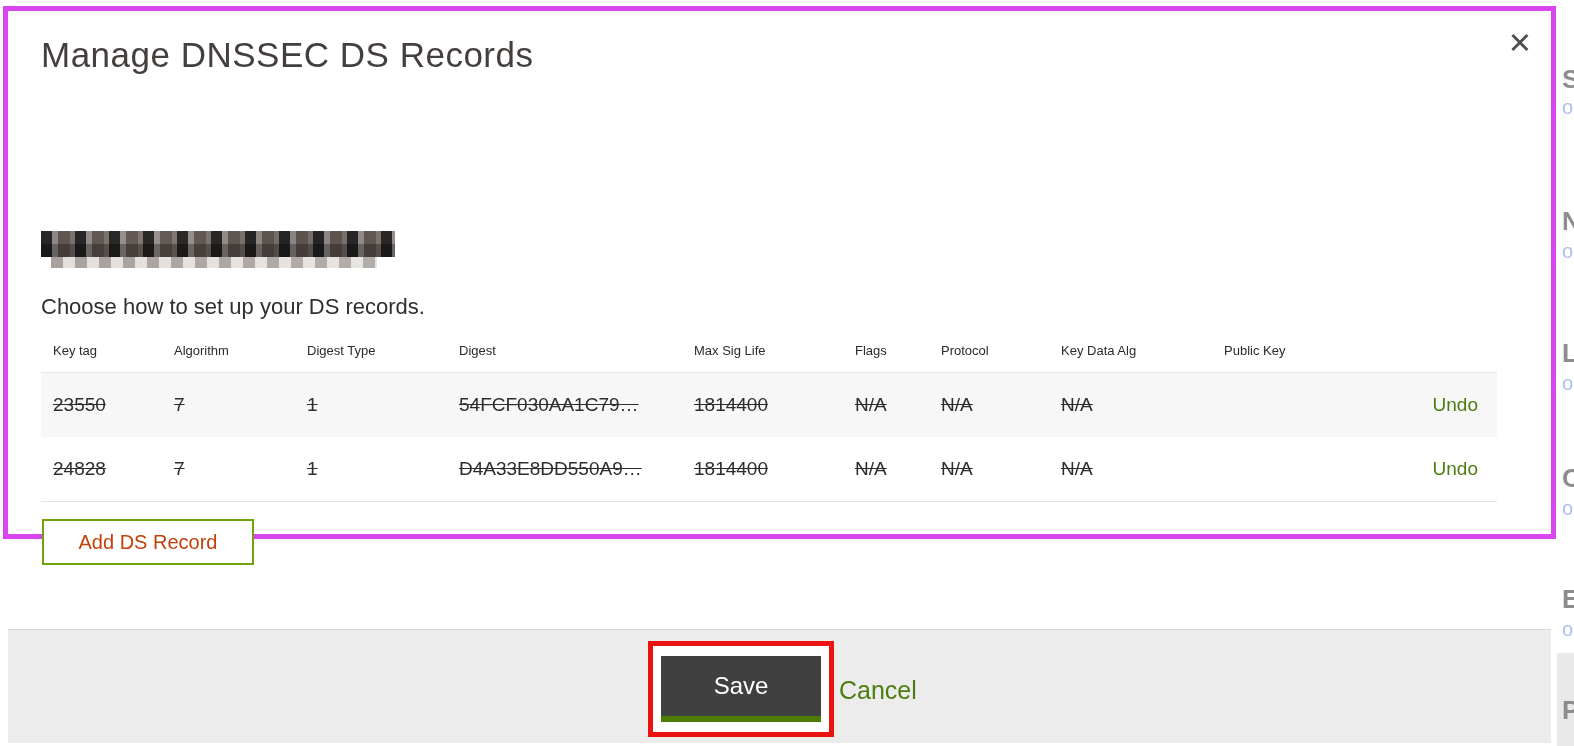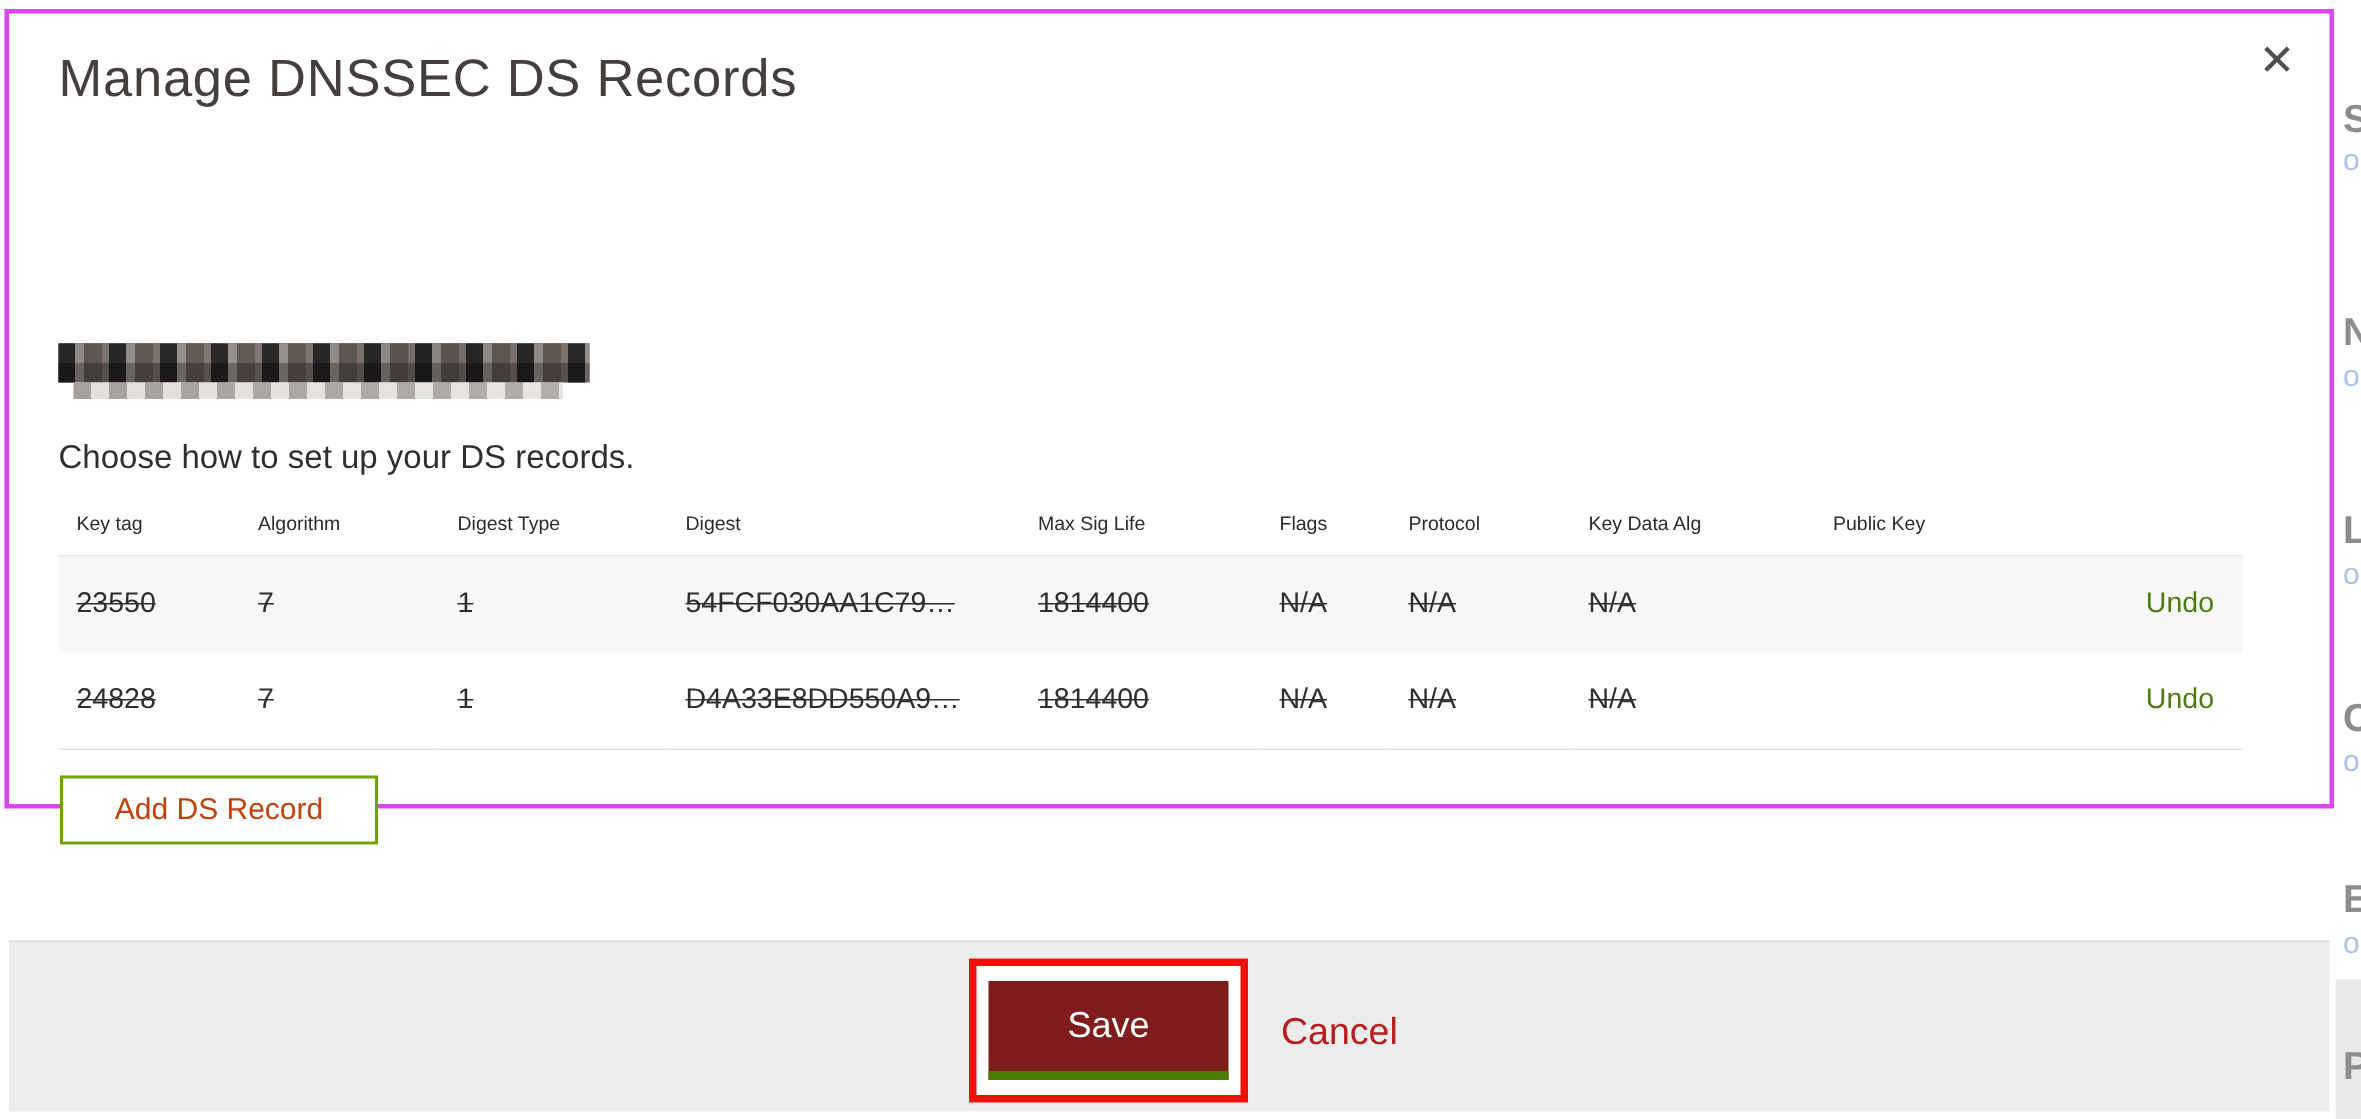--- a/index.html
+++ b/index.html
@@ -1,21 +1,21 @@
 <!DOCTYPE html>
 <html><head>
 <meta charset="utf-8">
 <style>
   html,body{margin:0;padding:0;background:#fff;}
   body{font-family:"Liberation Sans","DejaVu Sans",sans-serif;}
   #screen{position:relative;width:1574px;height:746px;background:#fff;overflow:hidden;}
 
   
   .modal{position:absolute;left:3px;top:6px;width:1553px;height:533px;
-         background:#fff;border:3px solid #d946ef;box-sizing:border-box;}
+         background:#fff;border:5px solid #d946ef;box-sizing:border-box;}
   .modal-title{position:absolute;left:33px;top:24px;font-size:35px;font-weight:300;
                color:#443f3d;letter-spacing:.5px;}
   .close-btn{position:absolute;left:1494px;top:14px;width:36px;height:36px;
              font-size:29px;font-weight:700;color:#4f4f4f;line-height:36px;
              text-align:center;cursor:pointer;}
 
   
   .redacted{position:absolute;left:33px;top:220px;width:354px;height:37px;}
   .redacted .px-dark{position:absolute;left:0;top:0;width:100%;height:26px;
       background:
@@ -46,25 +46,25 @@
            background:#fff;border:2px solid #6fa30b;color:#c2410c;font-size:20px;
            box-sizing:border-box;display:flex;align-items:center;justify-content:center;
            cursor:pointer;}
 
   
   .modal-footer{position:absolute;left:0;top:618px;width:100%;height:113px;
                 background:#ececec;border-top:1px solid #d9d9d9;}
   .annotation-box{position:absolute;left:640px;top:630px;width:186px;height:96px;
                   border:5px solid #ec130e;background:#fff;box-sizing:border-box;
                   display:flex;align-items:center;justify-content:center;}
-  .save-btn{width:160px;height:66px;background:#7f1d1d;border:none;
+  .save-btn{width:160px;height:66px;background:#404040;border:none;
             border-bottom:6px solid #4d7c04;color:#fff;font-size:24px;
             display:flex;align-items:center;justify-content:center;cursor:pointer;
             box-sizing:border-box;font-family:inherit;}
-  .cancel-link{position:absolute;left:848px;top:665px;font-size:25px;color:#b91c1c;
+  .cancel-link{position:absolute;left:831px;top:665px;font-size:25px;color:#4d7c0f;
                cursor:pointer;text-decoration:none;}
 
   
   .bg-sliver{position:absolute;left:1557px;top:0;width:17px;height:746px;
              background:#fff;overflow:hidden;}
   .bg-sliver .sliver-footer{position:absolute;left:0;top:653px;width:100%;height:93px;
              background:#e9e9e9;}
   .sliver-frag{position:absolute;left:5px;white-space:nowrap;}
   .sliver-frag.gray{color:#8d8d8d;font-weight:700;font-size:26px;}
   .sliver-frag.blue{color:#a9c1ec;font-size:20px;}

